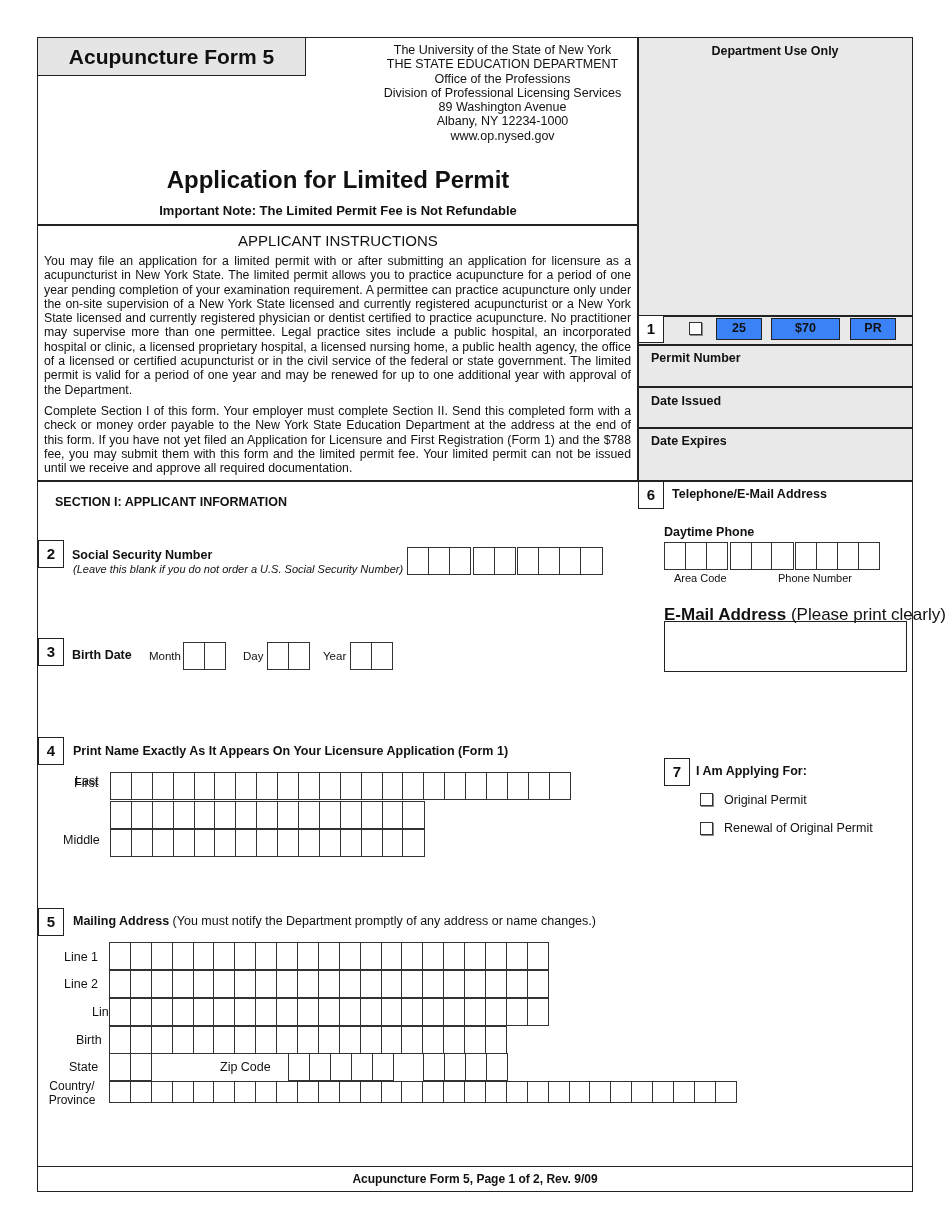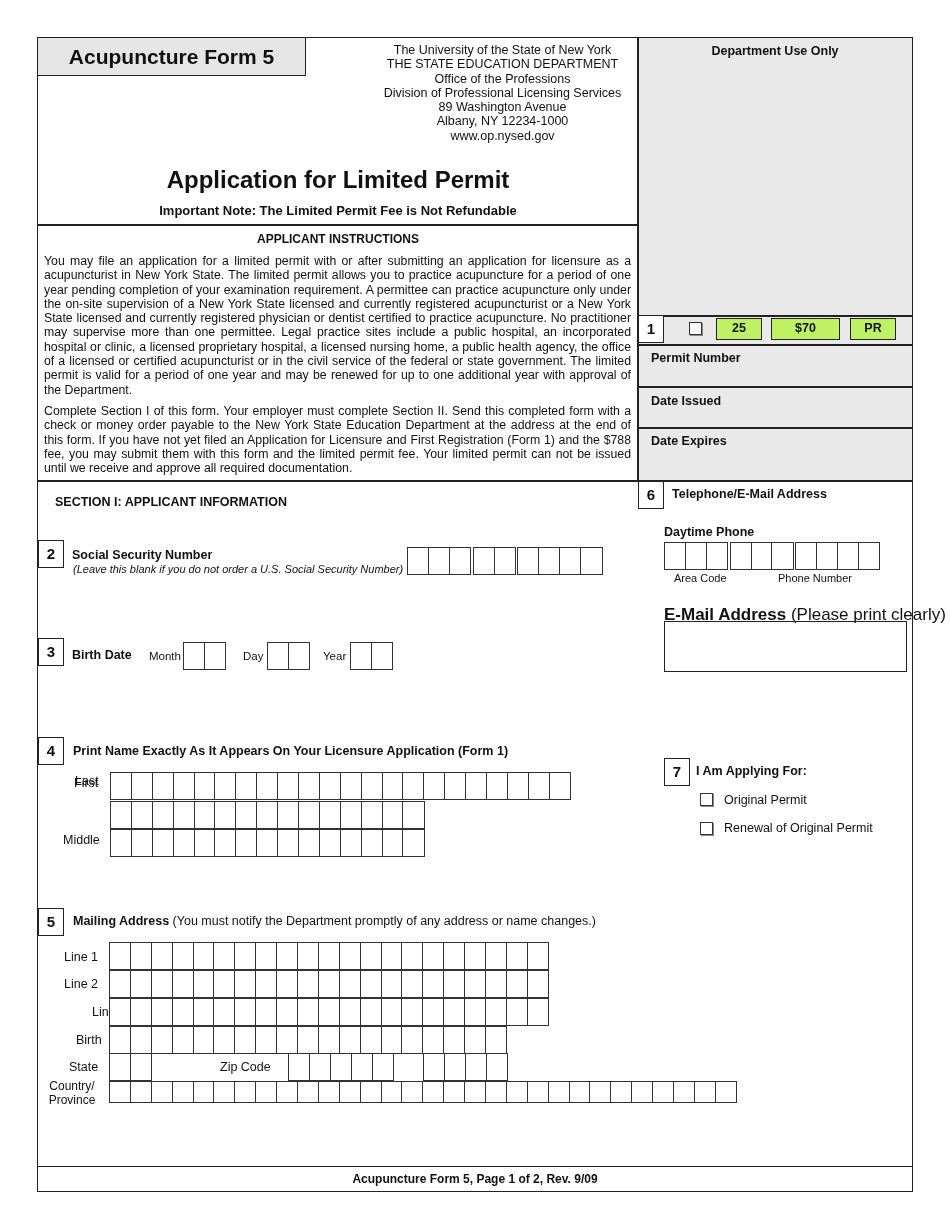--- a/index.html
+++ b/index.html
@@ -6,30 +6,30 @@
   body { width: 950px; height: 1230px; background: #fff; position: relative; font-family: "Liberation Sans", sans-serif; color: #111; overflow: hidden; }
   .abs { position: absolute; }
   .frame { left: 37px; top: 37px; width: 876px; height: 1155px; border: 1.5px solid #222; }
   .vline { background: #222; width: 1.5px; }
   .hline { background: #222; height: 1.5px; }
   .dept { left: 638px; top: 38px; width: 274px; height: 443px; background: #e9e9e9; }
   .formtitle { left: 38px; top: 38px; width: 268px; height: 38px; border-right: 1.5px solid #222; border-bottom: 1.5px solid #222; font-weight: bold; font-size: 21px; text-align: center; line-height: 38px; background:#e5e5e5;}
   .agency { left: 370px; top: 43px; width: 265px; text-align: center; font-size: 12.5px; line-height: 14.3px; }
   .bigtitle { left: 38px; top: 166px; width: 600px; text-align: center; font-size: 24px; font-weight: bold; }
   .note { left: 38px; top: 203px; width: 600px; text-align: center; font-size: 13px; font-weight: bold; }
-  .instrhead { left: 38px; top: 232px; width: 600px; text-align: center; font-size: 12px; font-weight: bold; }
+  .instrhead { left: 38px; top: 232px; width: 600px; text-align: center; font-size: 15px; font-weight: normal; }
   .para { left: 44px; width: 587px; font-size: 12.3px; line-height: 14.3px; text-align: justify; }
   .numbox { width: 26px; height: 28px; border: 1.5px solid #222; font-weight: bold; font-size: 15px; text-align: center; line-height: 25px; background: #fff; }
   .lbl { font-size: 12.5px; }
   .blbl { font-size: 12.5px; font-weight: bold; }
   .boxrow { display: flex; height: 28px; }
   .boxrow .cell { width: 22.4px; height: 28px; border: 1.5px solid #333; margin-left: -1.5px; background: #fff; }
   .boxrow .cell:first-child { margin-left: 0; }
   .dfield { font-size: 12.5px; font-weight: bold; }
-  .smallbox { height: 22px; border: 1.5px solid #222; background: #bef264; font-weight: bold; font-size: 12.5px; text-align: center; line-height: 19px; }
+  .smallbox { height: 22px; border: 1.5px solid #222; background: #3b82f6; font-weight: bold; font-size: 12.5px; text-align: center; line-height: 19px; }
   .chk { width: 13px; height: 13px; border: 1.5px solid #333; background: #fff; box-shadow: 1px 1px 0 #888; }
   .footer { left: 38px; top: 1166px; width: 874px; height: 25px; border-top: 1.5px solid #222; text-align: center; font-size: 12px; font-weight: bold; line-height: 25px; }
 </style>
 </head>
 <body>
 
 <div class="abs dept"></div>
 <div class="abs frame"></div>
 
 <div class="abs vline" style="left:637px;top:38px;height:443px;"></div>

